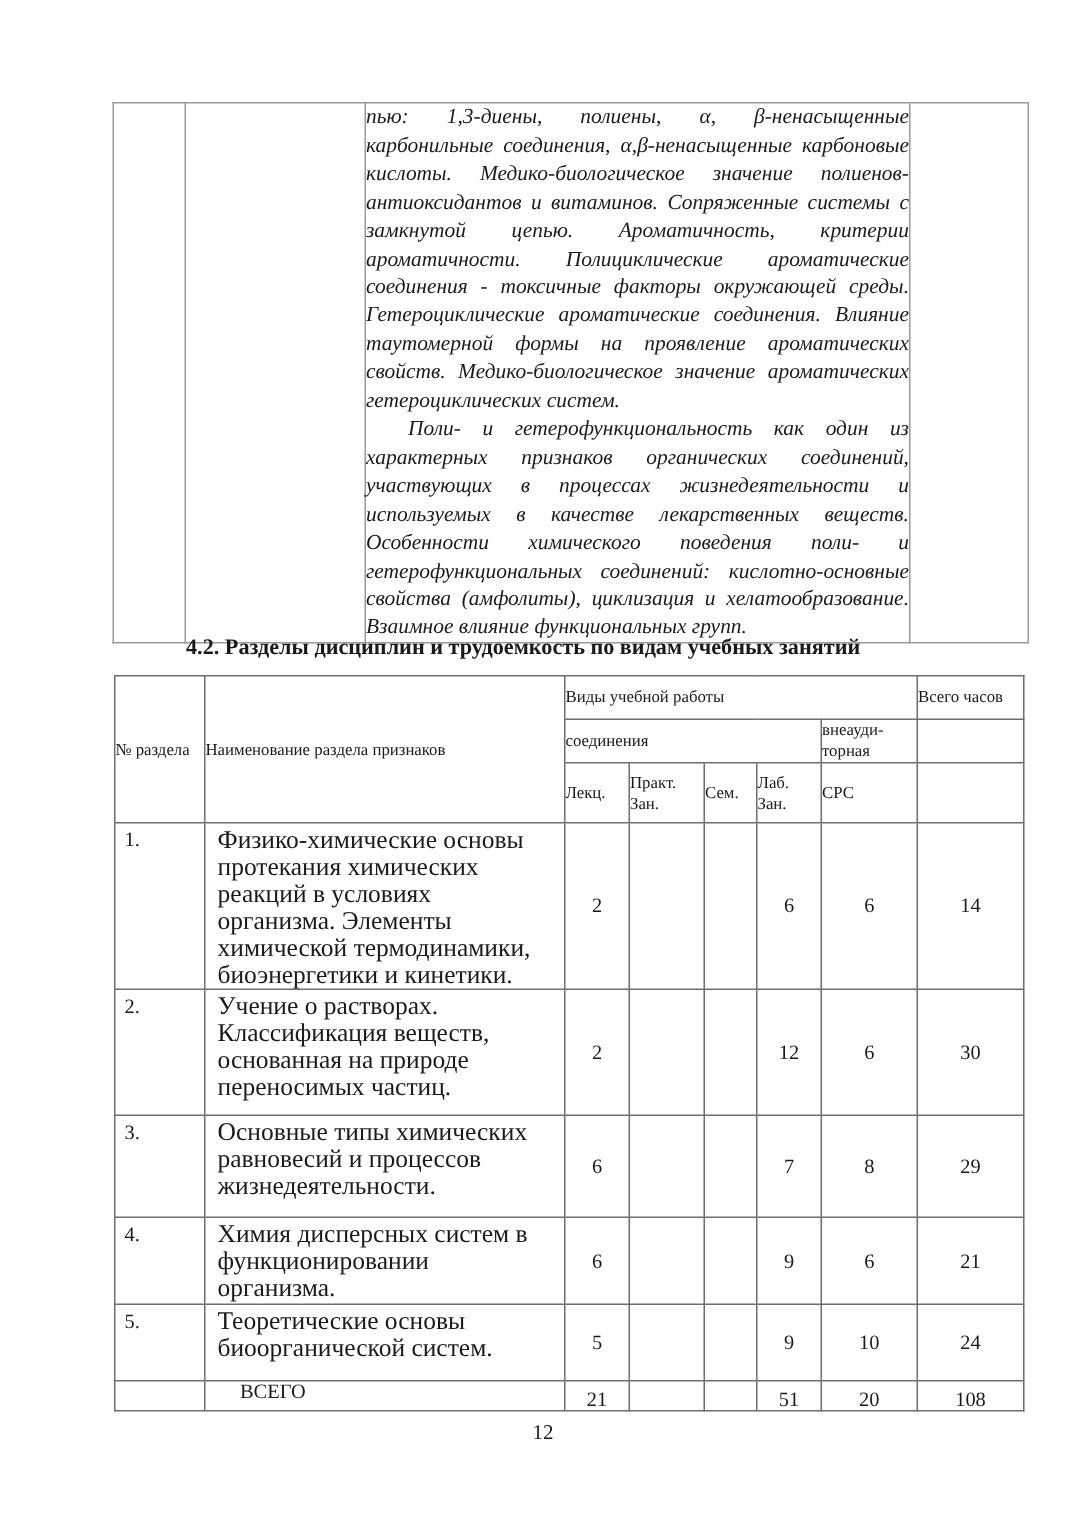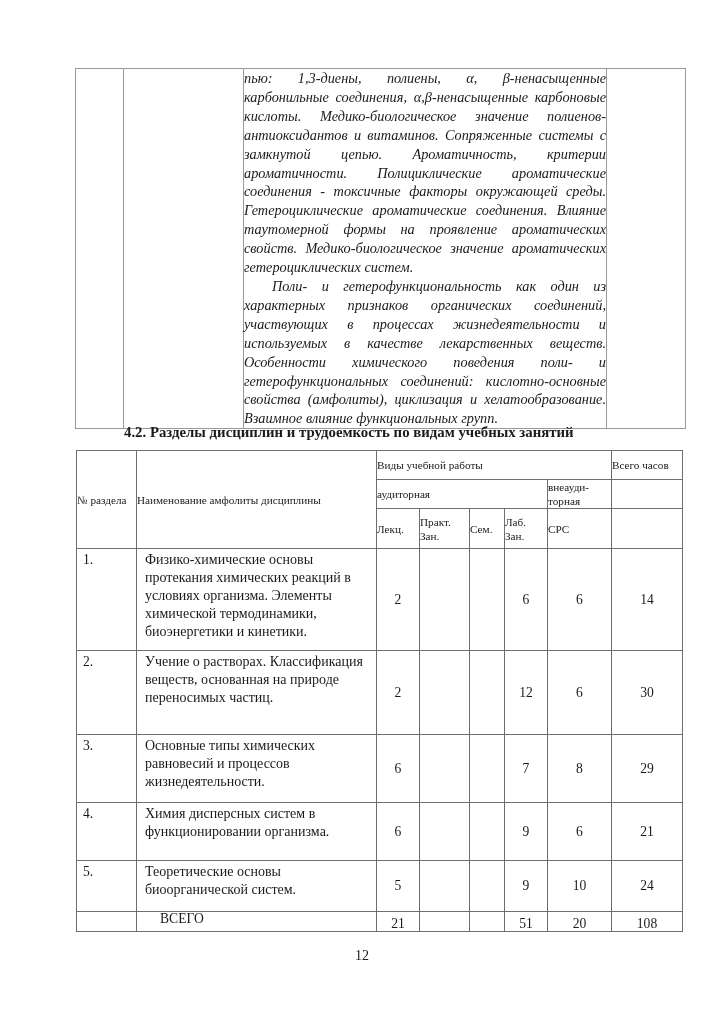--- a/index.html
+++ b/index.html
@@ -18,21 +18,21 @@
   
   .section-heading { position: absolute; left: 107px; top: 407px;
                      font-size: 14.8px; font-weight: bold; margin: 17px; white-space: nowrap; }
 
   
   .main-table { position: absolute; left: 76px; top: 450px; width: 606px;
                 border-collapse: collapse; table-layout: fixed; }
   .main-table td { border: 1.3px solid #6e6e6e; padding: 0; font-size: 12px; }
   .main-table .hdr { text-align: left; vertical-align: middle; font-size: 11.2px; line-height: 14px; }
   .main-table .num-cell { vertical-align: top; padding: 3px 0 0 6px; font-size: 13.6px; }
-  .main-table .name-cell { vertical-align: top; padding: 2px 8px 0 8px; font-size: 14px; line-height: 18px; }
+  .main-table .name-cell { vertical-align: top; padding: 2px 8px 0 8px; font-size: 17px; line-height: 18px; }
   .main-table .val-cell { text-align: center; vertical-align: middle; font-size: 13.6px; }
   .main-table .total-row td { height: 16px; font-size: 13.6px; line-height: 14px; }
   .main-table .total-row .name-cell { padding-top: 0; padding-left: 23px; }
   .main-table .total-row .val-cell { vertical-align: bottom; }
 
   .page-number { position: absolute; left: 0; width: 724px; top: 948px; text-align: center;
                  font-size: 14px; }
 </style>
 </head>
 <body>
@@ -66,26 +66,26 @@
     <col style="width:43px">
     <col style="width:50px">
     <col style="width:35px">
     <col style="width:43px">
     <col style="width:64px">
     <col style="width:71px">
   </colgroup>
   <tbody>
       <tr style="height:29px">
     <td class="hdr" rowspan="3">№ раздела</td>
-    <td class="hdr" rowspan="3">Наименование амфолиты дисциплины</td>
+    <td class="hdr" rowspan="3">Наименование раздела признаков</td>
     <td class="hdr" colspan="5">Виды учебной работы</td>
     <td class="hdr">Всего часов</td>
   </tr>
   <tr style="height:29px">
-    <td class="hdr" colspan="4">аудиторная</td>
+    <td class="hdr" colspan="4">соединения</td>
     <td class="hdr">внеауди-торная</td>
     <td class="hdr"></td>
   </tr>
   <tr style="height:40px">
     <td class="hdr">Лекц.</td>
     <td class="hdr">Практ. Зан.</td>
     <td class="hdr">Сем.</td>
     <td class="hdr">Лаб. Зан.</td>
     <td class="hdr">СРС</td>
     <td class="hdr"></td>

